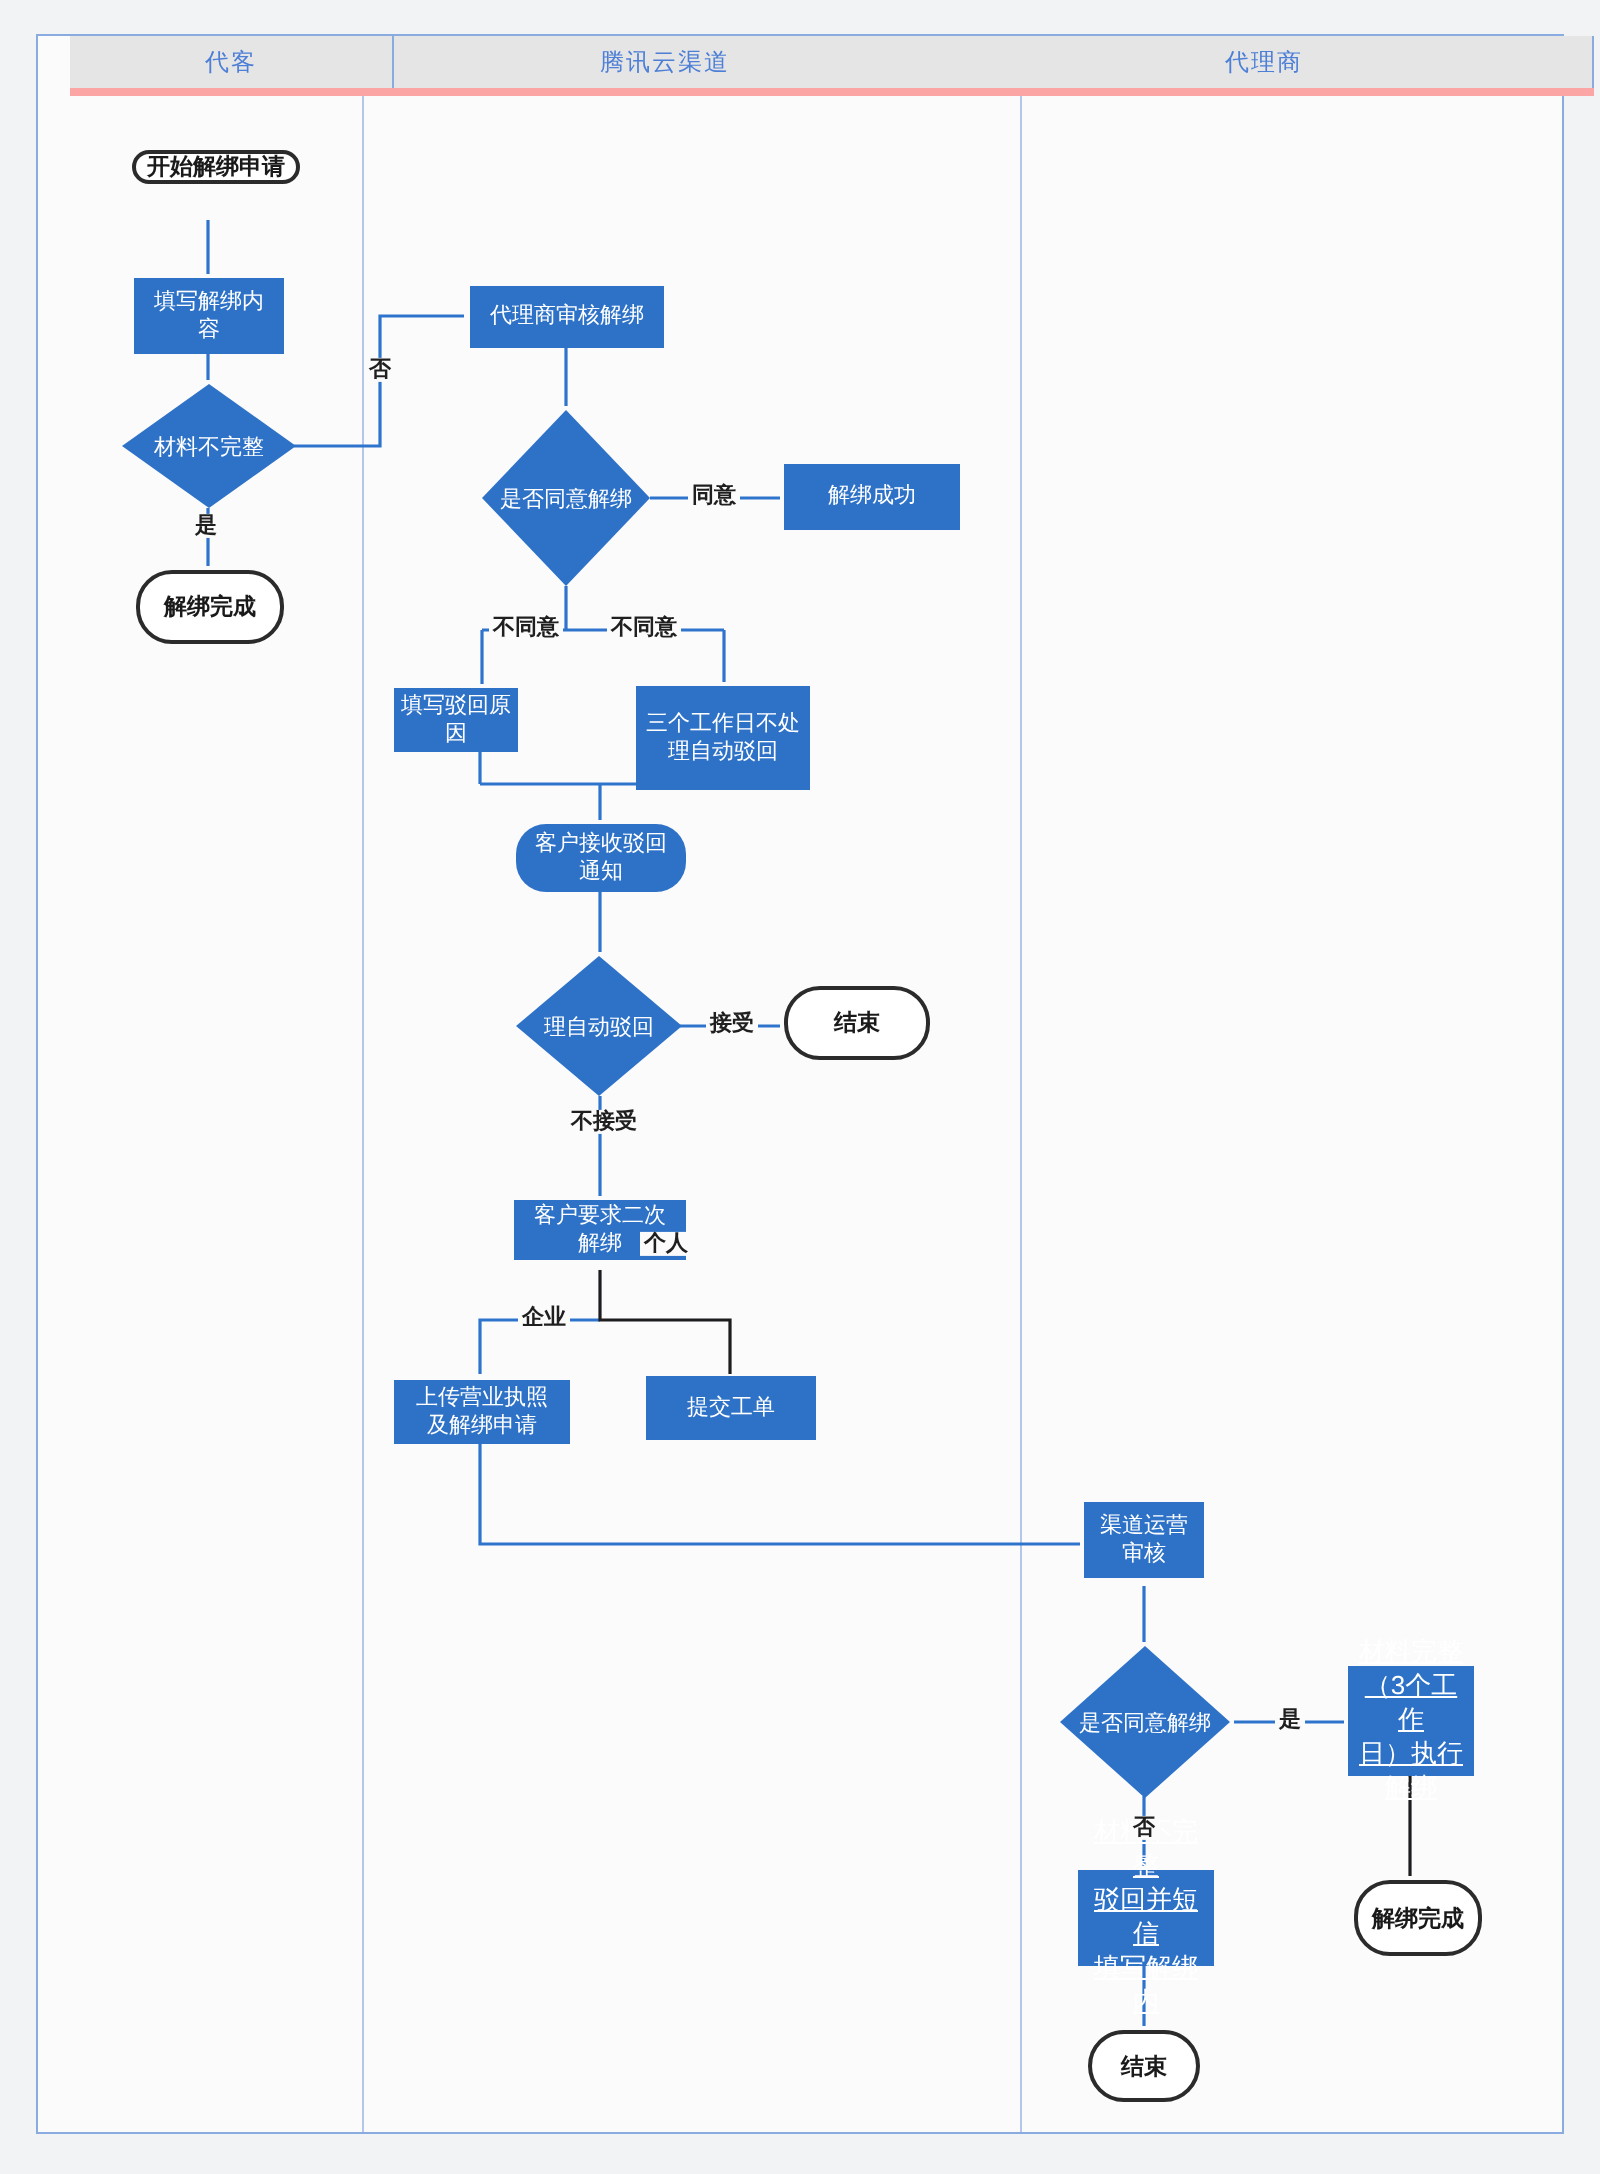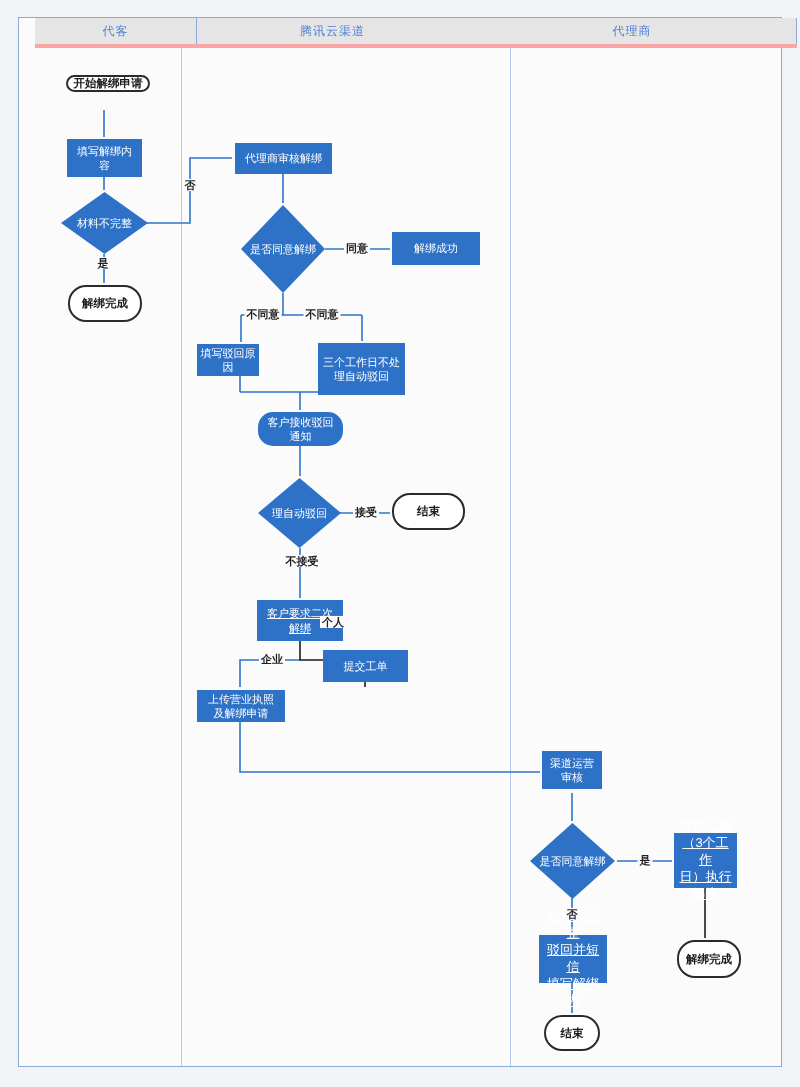--- a/index.html
+++ b/index.html
@@ -111,25 +111,25 @@
   <div class="node box" style="left:235px;top:143px;width:97px;height:31px;">代理商审核解绑</div>
   <div class="node diamond" style="left:241px;top:205px;width:84px;height:88px;">是否同意解绑</div>
   <div class="node box" style="left:392px;top:232px;width:88px;height:33px;">解绑成功</div>
   <div class="node box" style="left:197px;top:344px;width:62px;height:32px;">填写驳回原因</div>
   <div class="node box" style="left:318px;top:343px;width:87px;height:52px;">三个工作日不处
 理自动驳回</div>
   <div class="node box" style="left:258px;top:412px;width:85px;height:34px;border-radius:15px;">客户接收驳回
 通知</div>
   <div class="node diamond" style="left:258px;top:478px;width:83px;height:70px;">理自动驳回</div>
   <div class="node term" style="left:392px;top:493px;width:73px;height:37px;">结束</div>
-  <div class="node box" style="left:257px;top:600px;width:86px;height:41px;text-decoration:underline;">客户要求二次
+  <div class="node box" style="left:257px;top:600px;width:86px;height:30px;">客户要求二次
 解绑</div>
   <div class="node box" style="left:197px;top:690px;width:88px;height:32px;">上传营业执照
 及解绑申请</div>
-  <div class="node box" style="left:323px;top:650px;width:85px;height:32px;">提交工单</div>
+  <div class="node box" style="left:323px;top:688px;width:85px;height:32px;">提交工单</div>
 
   <div class="node box" style="left:542px;top:751px;width:60px;height:38px;">渠道运营
 审核</div>
   <div class="node diamond" style="left:530px;top:823px;width:85px;height:76px;">是否同意解绑</div>
   <div class="node box small" style="left:674px;top:833px;width:63px;height:55px;">材料完整
 （3个工作
 日）执行
 解绑</div>
   <div class="node box small" style="left:539px;top:935px;width:68px;height:48px;">材料不完整
 驳回并短信

